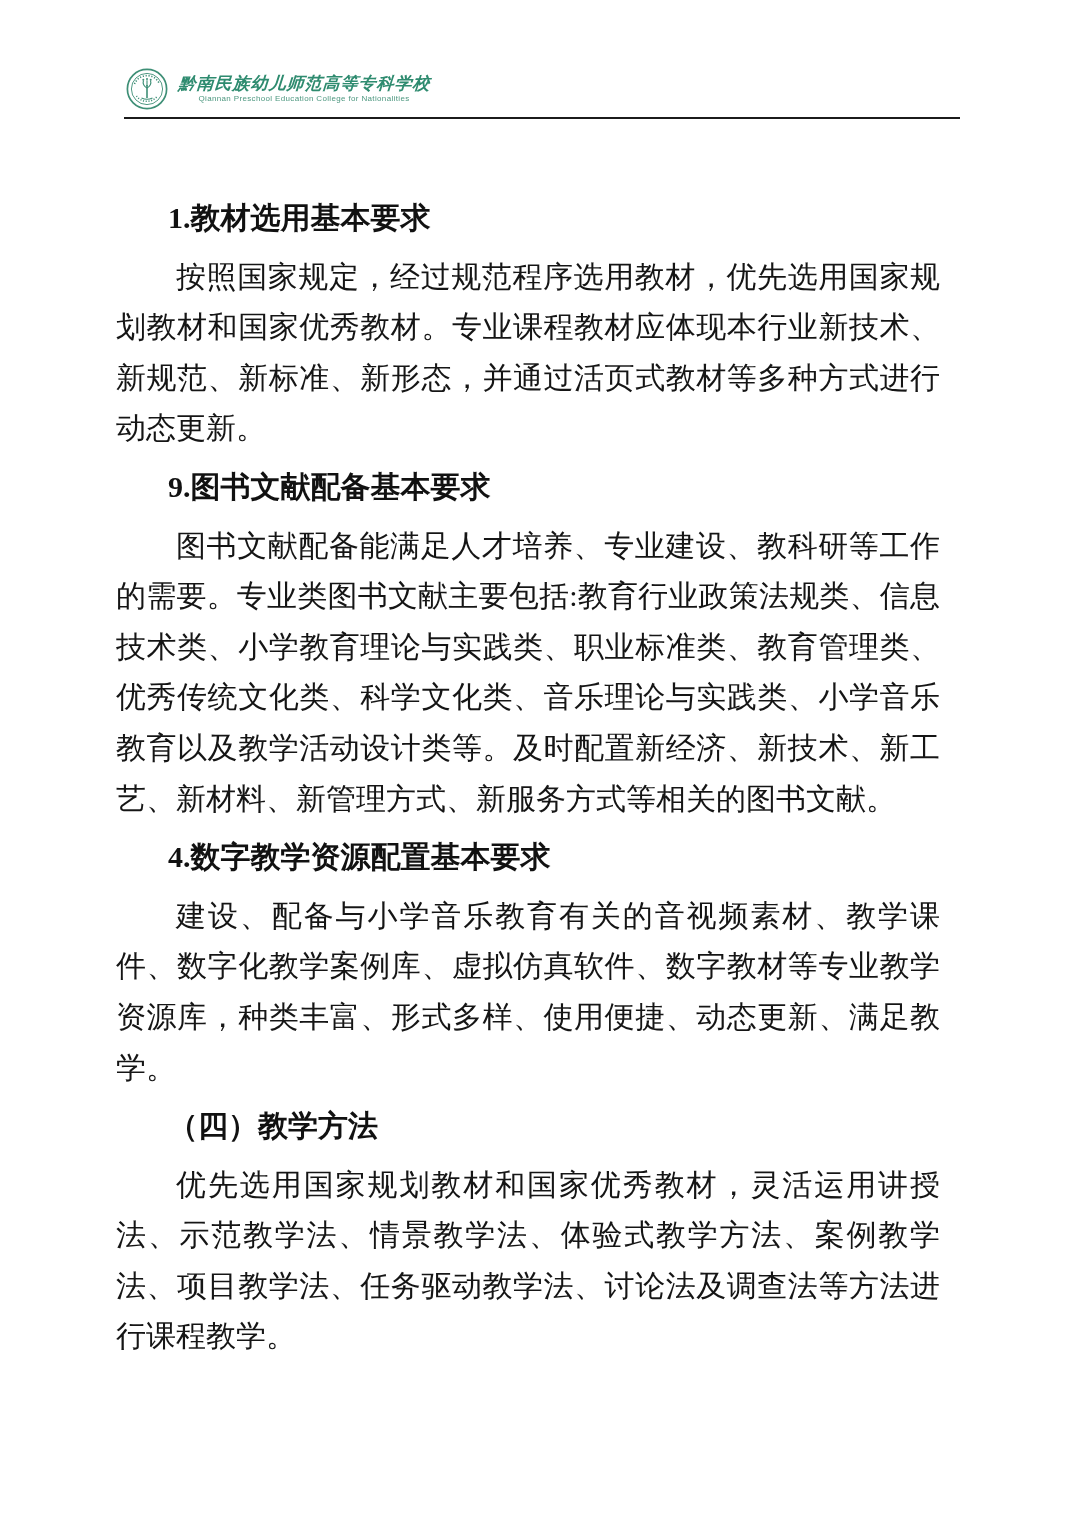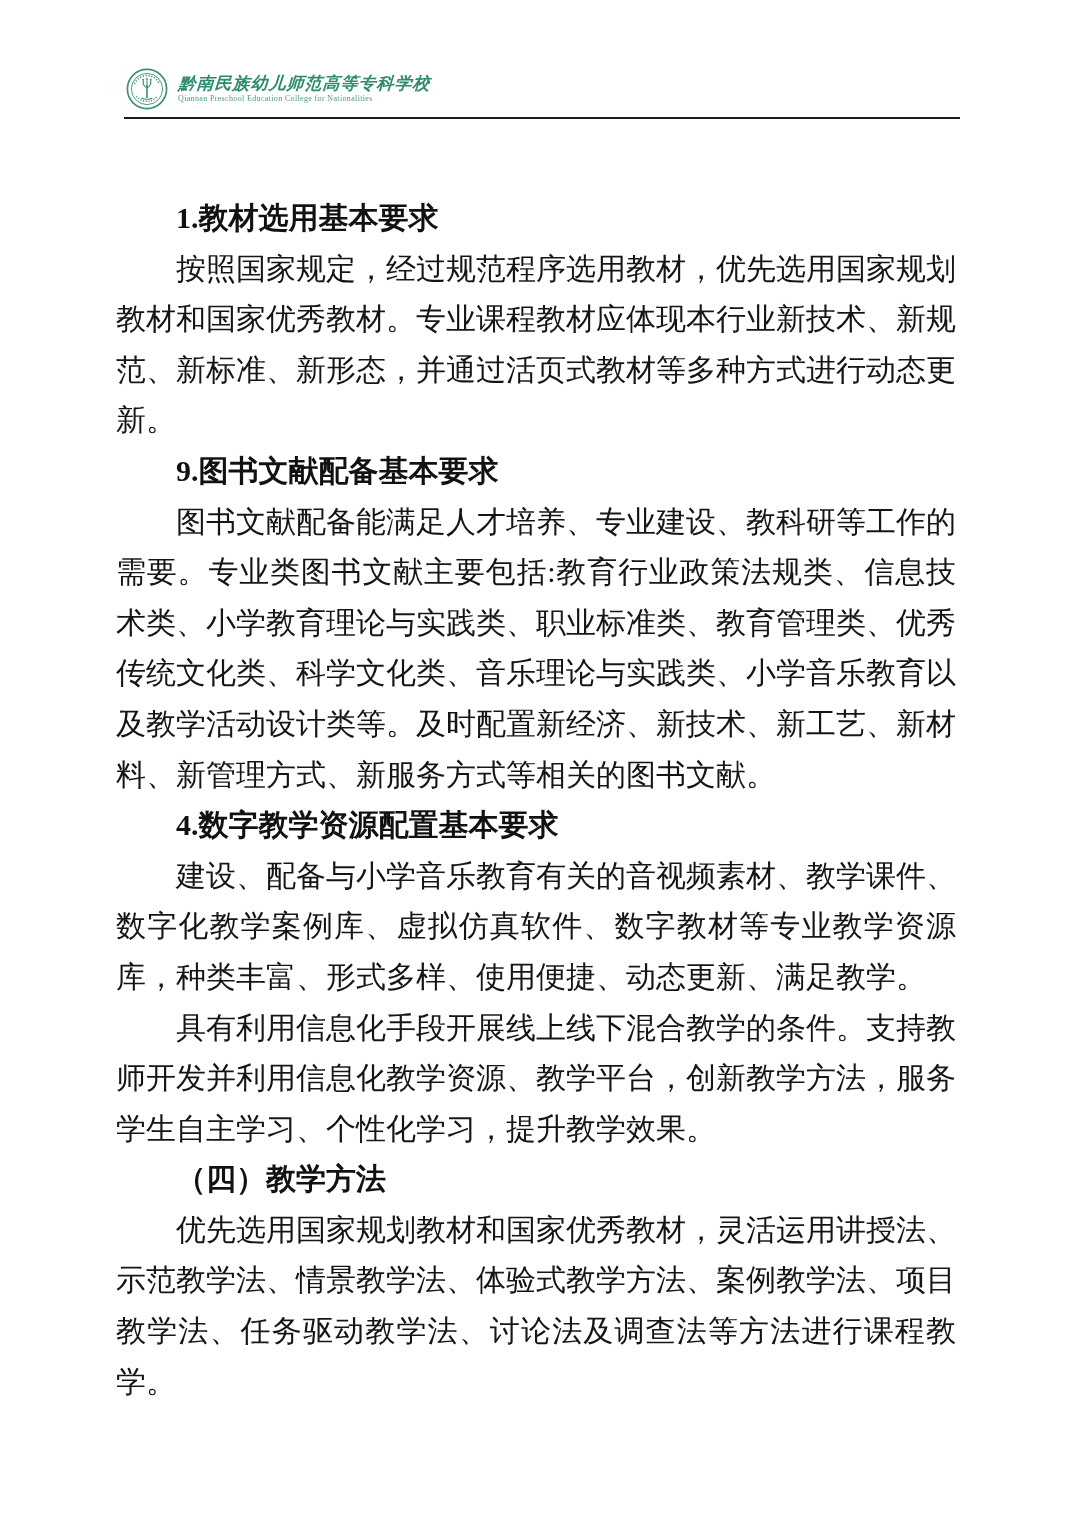--- a/index.html
+++ b/index.html
@@ -20,38 +20,39 @@
   .hdr-text{display:flex;flex-direction:column;justify-content:center;gap:2px;}
   .school-zh{
     font-size:17px;font-weight:700;font-style:italic;
     color:#2E8B6F;letter-spacing:1px;line-height:1.15;
     transform:skewX(-4deg);transform-origin:left bottom;
     white-space:nowrap;
   }
   .school-en{
     font-size:8px;color:#4E9880;letter-spacing:0.35px;
     line-height:1.1;white-space:nowrap;
-    font-family:Liberation Serif, serif;
+    font-family:Liberation Sans, sans-serif;
+    text-align:center;
   }
   .hdr-rule{
     position:absolute;left:124px;top:117px;
     width:836px;height:2px;background:#1b1b1b;
   }
   
   .doc{
-    position:absolute;left:116px;top:193px;width:840px;
+    position:absolute;left:108px;top:193px;width:840px;
     font-size:30px;line-height:50.6px;color:#151515;
     text-align:justify;text-justify:inter-ideograph;
   }
   .doc h2{
     margin:0;font-size:30px;font-weight:700;
     text-indent:2em;line-height:50.6px;color:#111111;
   }
   .doc p{
-    margin:0;text-indent:2em;
+    margin:8px;text-indent:2em;
   }
 </style>
 </head>
 <body>
 
 <div class="page">
 
   <div class="hdr">
     <svg class="hdr-logo" viewBox="0 0 42 42" xmlns="http://www.w3.org/2000/svg">
       <circle cx="21" cy="21" r="19.6" fill="none" stroke="#3E8F76" stroke-width="1.7"></circle>
@@ -85,21 +86,20 @@
     </section>
 
     <section>
       <h2>9.图书文献配备基本要求</h2>
       <p>图书文献配备能满足人才培养、专业建设、教科研等工作的需要。专业类图书文献主要包括:教育行业政策法规类、信息技术类、小学教育理论与实践类、职业标准类、教育管理类、优秀传统文化类、科学文化类、音乐理论与实践类、小学音乐教育以及教学活动设计类等。及时配置新经济、新技术、新工艺、新材料、新管理方式、新服务方式等相关的图书文献。</p>
     </section>
 
     <section>
       <h2>4.数字教学资源配置基本要求</h2>
       <p>建设、配备与小学音乐教育有关的音视频素材、教学课件、数字化教学案例库、虚拟仿真软件、数字教材等专业教学资源库，种类丰富、形式多样、使用便捷、动态更新、满足教学。</p>
-      <p>具有利用信息化手段开展线上线下混合教学的条件。支持教师开发并利用信息化教学资源、教学平台，创新教学方法，服务学生自主学习、个性化学习，提升教学效果。</p>
     </section>
 
     <section>
       <h2>（四）教学方法</h2>
       <p>优先选用国家规划教材和国家优秀教材，灵活运用讲授法、示范教学法、情景教学法、体验式教学方法、案例教学法、项目教学法、任务驱动教学法、讨论法及调查法等方法进行课程教学。</p>
     </section>
 
   </div>
 </div>
 

